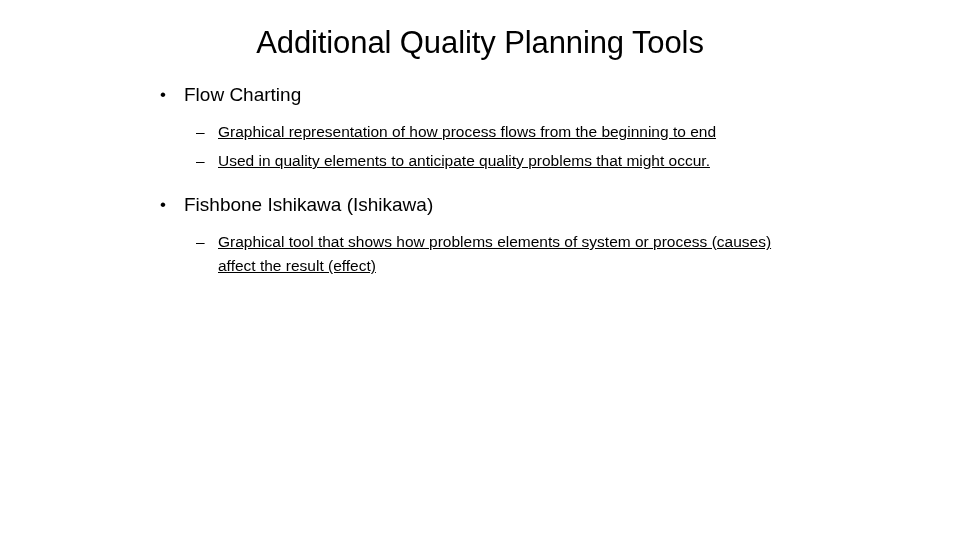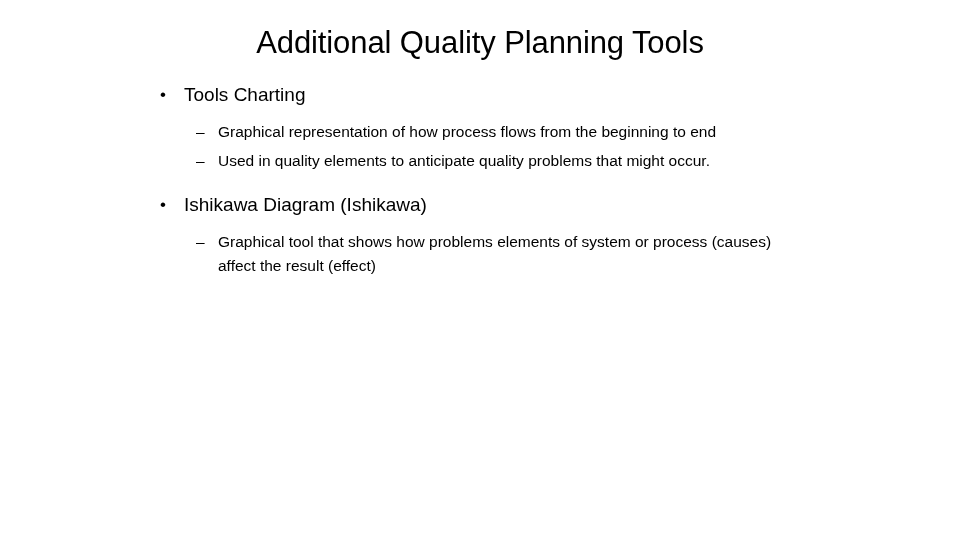--- a/index.html
+++ b/index.html
@@ -79,60 +79,61 @@
   .lvl2 .marker {
     width: 22px;
     flex: 0 0 22px;
     text-align: left;
     font-size: 15.5px;
     line-height: 24px;
   }
   .lvl2 .txt {
     flex: 1 1 auto;
     max-width: 572px;
+    text-decoration: underline;
   }
 
   
   .gap-sm { height: 5px; }
   .gap-md { height: 12px; }
   .gap-lg { height: 19px; }
 </style>
 </head>
 <body>
 
 <div class="slide">
 
   <div class="slide-title">Additional Quality Planning Tools</div>
 
   <div class="slide-body">
 
     <div class="lvl1">
       <span class="marker">•</span>
-      <span class="txt">Tools Charting</span>
+      <span class="txt">Flow Charting</span>
     </div>
 
     <div class="gap-md"></div>
 
     <div class="lvl2">
       <span class="marker">–</span>
       <span class="txt">Graphical representation of how process flows from the beginning to end</span>
     </div>
 
     <div class="gap-sm"></div>
 
     <div class="lvl2">
       <span class="marker">–</span>
       <span class="txt"> Used in quality elements to anticipate quality problems that might occur.</span>
     </div>
 
     <div class="gap-lg"></div>
 
     <div class="lvl1">
       <span class="marker">•</span>
-      <span class="txt">Ishikawa Diagram (Ishikawa)</span>
+      <span class="txt">Fishbone Ishikawa (Ishikawa)</span>
     </div>
 
     <div class="gap-md"></div>
 
     <div class="lvl2">
       <span class="marker">–</span>
       <span class="txt"> Graphical tool that shows how problems elements of system or process (causes) affect the result (effect)</span>
     </div>
 
   </div>

